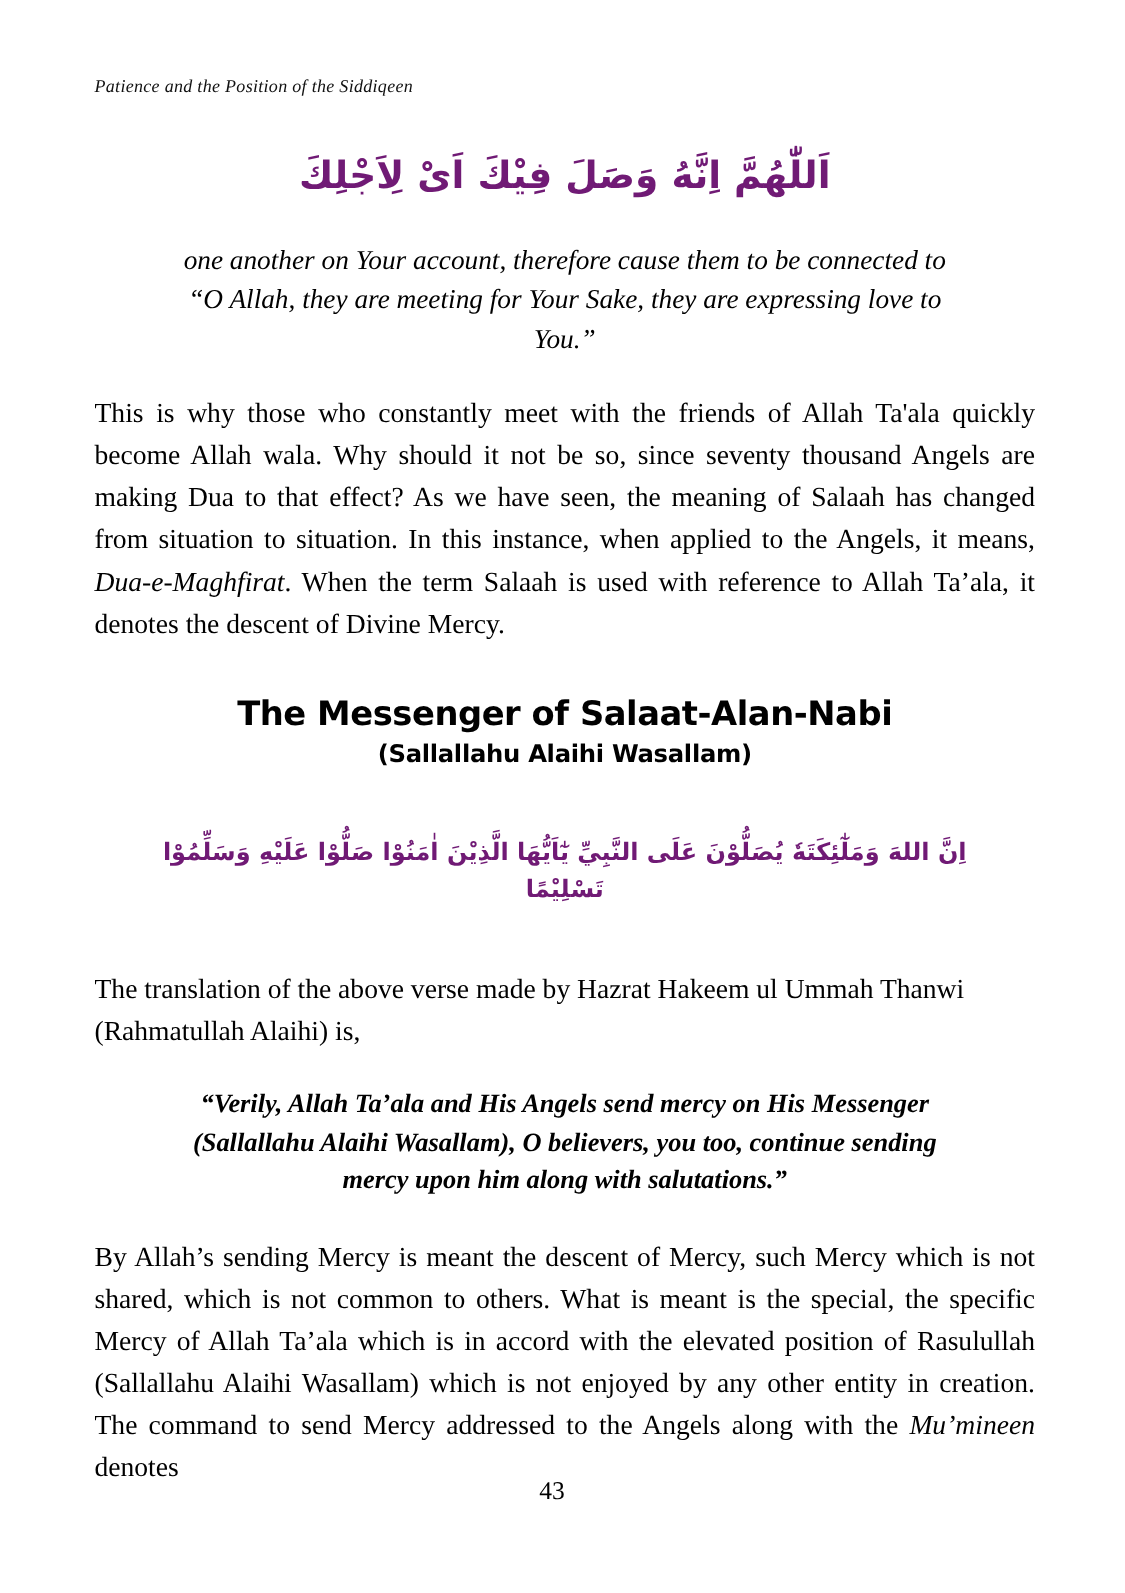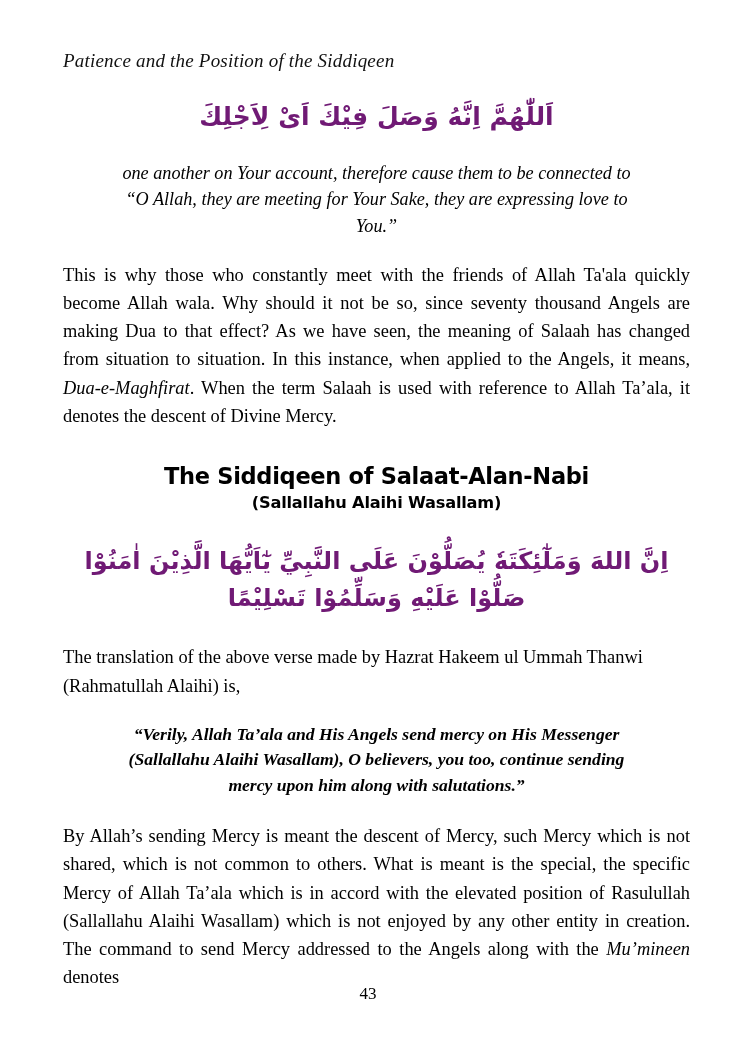--- a/index.html
+++ b/index.html
@@ -22,21 +22,21 @@
     width: 750px;
     height: 1062px;
   }
 
   
   .running-header {
     position: absolute;
     left: 63px;
     top: 50px;
     font-style: italic;
-    font-size: 19px;
+    font-size: 12px;
     letter-spacing: 0.2px;
     color: #111;
     white-space: nowrap;
   }
 
   
   .content {
     position: absolute;
     left: 63px;
     top: 96px;
@@ -52,22 +52,22 @@
     color: #701a75;
     font-weight: 600;
     line-height: 1.55;
   }
   .arabic-dua {
     font-size: 25px;
     margin: 0 0 7px 0;
     padding-top: 2px;
   }
   .arabic-verse {
-    font-size: 24px;
-    margin: 4px;
+    font-size: 16px;
+    margin: 17px;
     letter-spacing: -0.2px;
   }
 
   
   .quote {
     text-align: center;
     font-style: italic;
     font-size: 18.2px;
     line-height: 1.45;
     margin: 0;
@@ -145,21 +145,21 @@
       <div>You.”</div>
     </div>
 
     <div class="sp-quote-para"></div>
 
     <p class="para"><span>This is why those who constantly meet with the friends of Allah Ta'ala quickly become Allah wala. Why should it not be so, since seventy thousand Angels are making Dua to that effect? As we have seen, the meaning of Salaah has changed from situation to situation. In this instance, when applied to the Angels, it means, </span><em>Dua-e-Maghfirat</em><span>. When the term Salaah is used with reference to Allah Ta’ala, it denotes the descent of Divine Mercy.</span></p>
 
     <div class="sp-para-head"></div>
 
     <div class="section-heading">
-      <div class="heading-main">The Siddiqeen of Salaat-Alan-Nabi</div>
+      <div class="heading-main">The Messenger of Salaat-Alan-Nabi</div>
       <div class="heading-sub">(Sallallahu Alaihi Wasallam)</div>
     </div>
 
     <div class="sp-head-arabic"></div>
 
     <div class="arabic arabic-verse">اِنَّ اللهَ وَمَلٰٓئِكَتَهٗ يُصَلُّوْنَ عَلَى النَّبِيِّ يٰٓاَيُّهَا الَّذِيْنَ اٰمَنُوْا صَلُّوْا عَلَيْهِ وَسَلِّمُوْا تَسْلِيْمًا</div>
 
     <div class="sp-arabic-para"></div>
 
     <p class="para para-left">The translation of the above verse made by Hazrat Hakeem ul Ummah Thanwi (Rahmatullah Alaihi)  is,</p>

